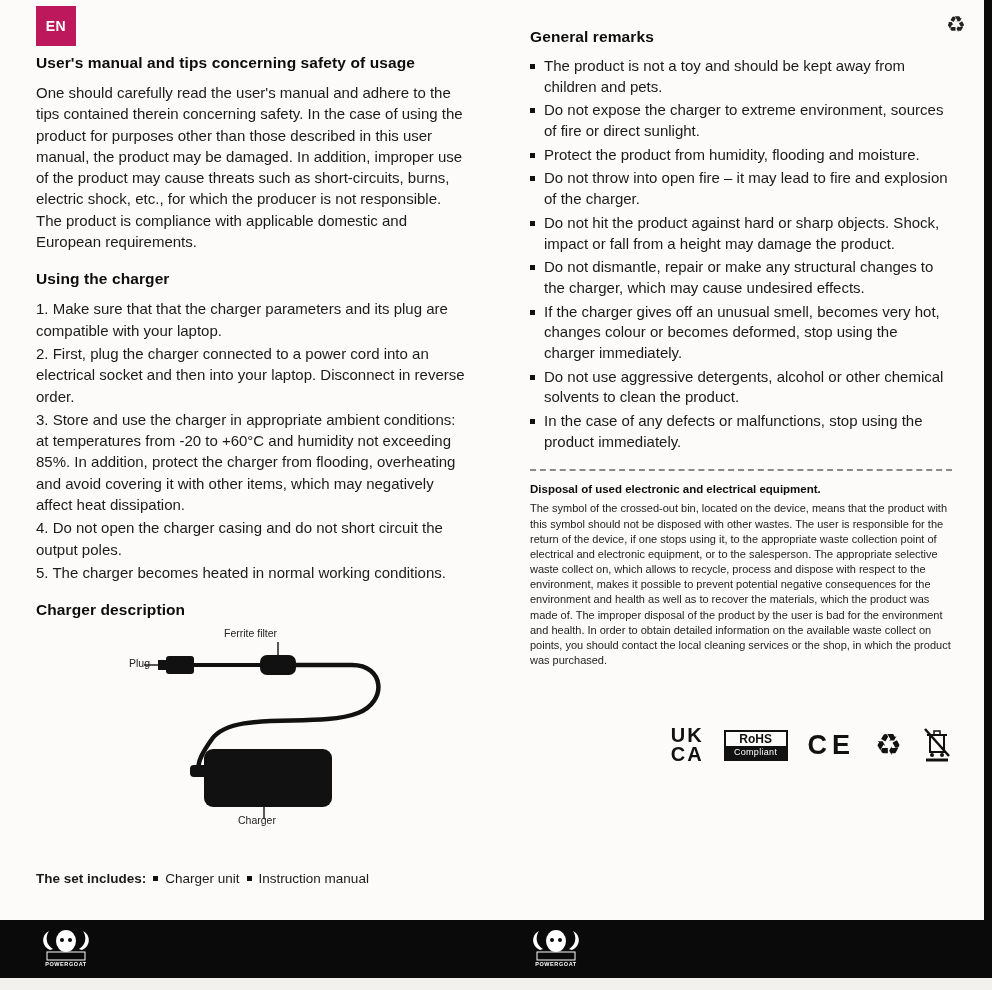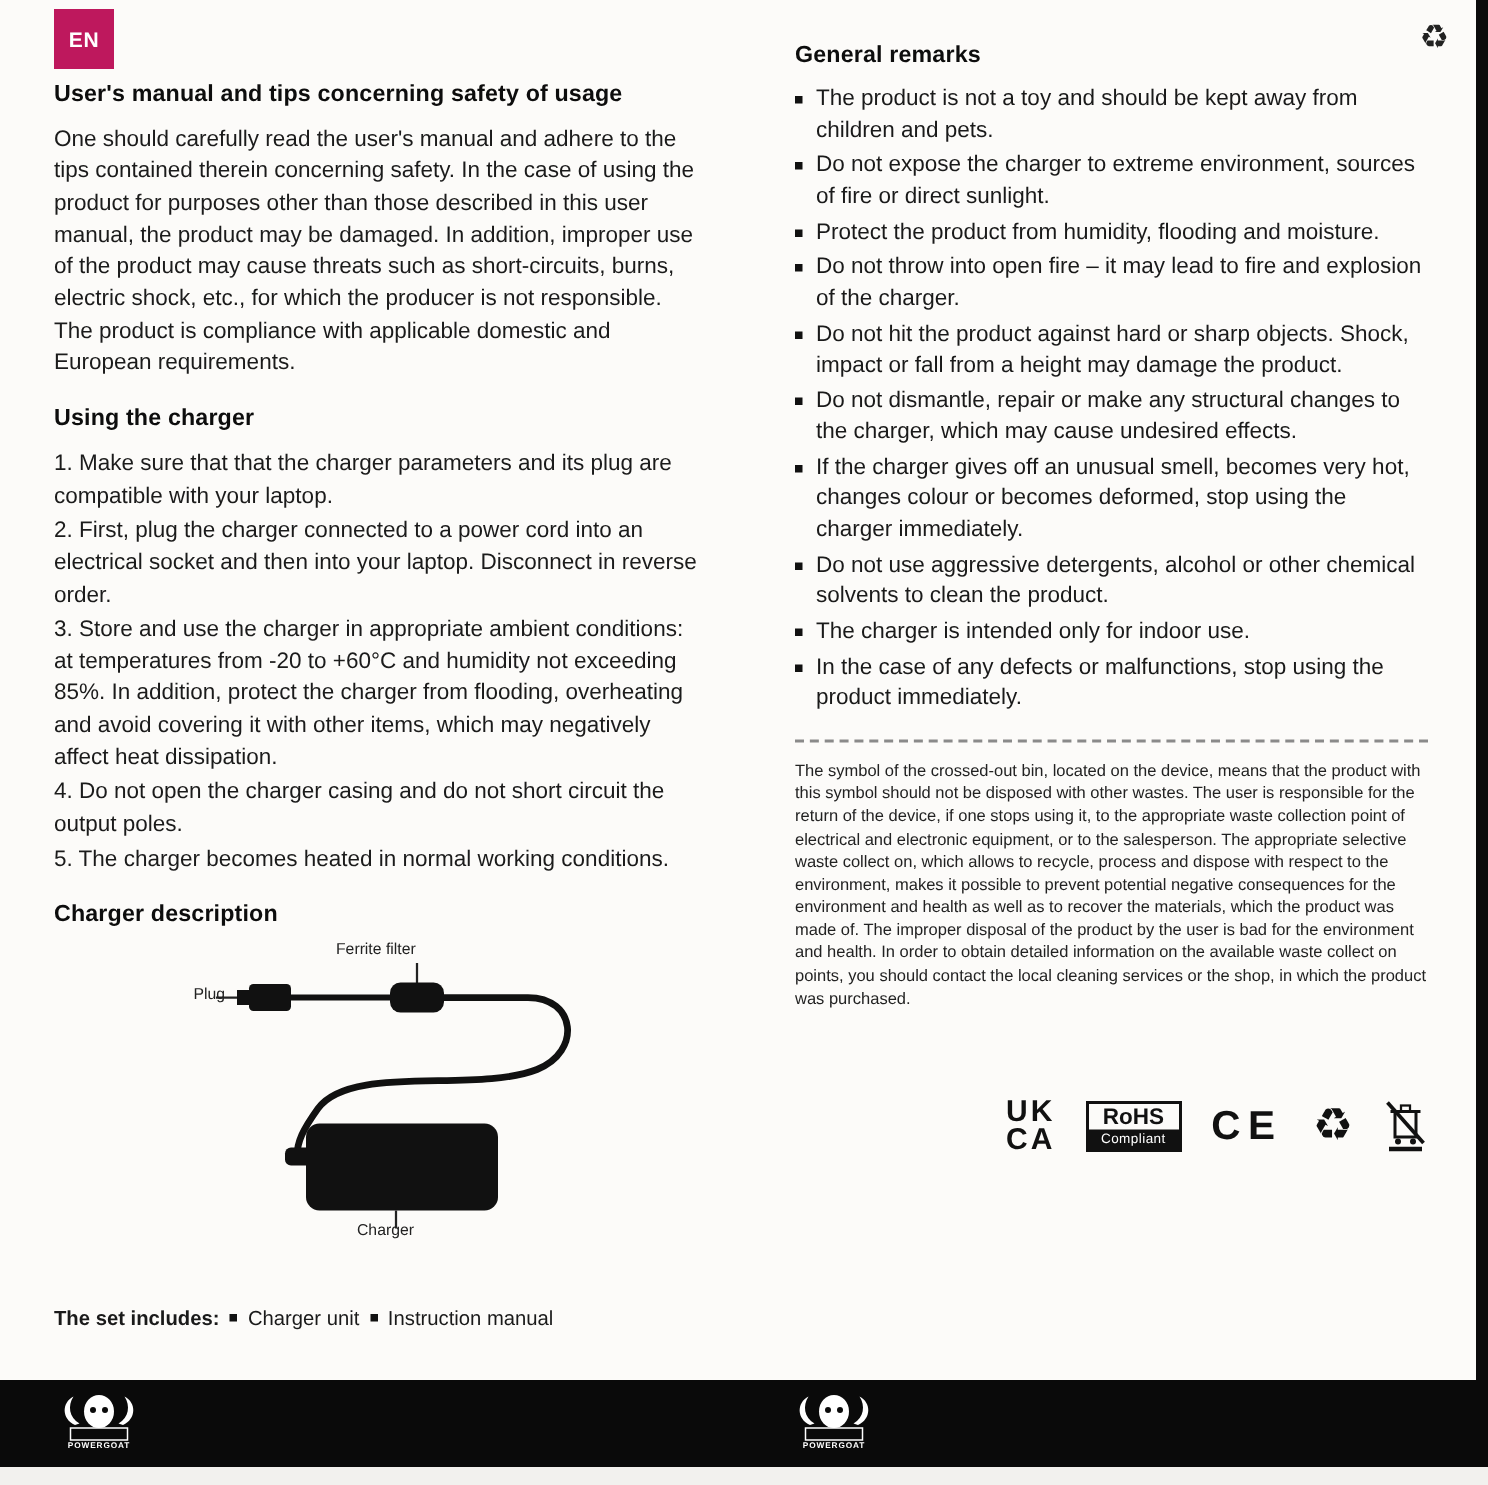--- a/index.html
+++ b/index.html
@@ -57,21 +57,21 @@
   .dashes{border:none;border-top:2px dashed #8a8a8a;margin:17px 0 12px 0;}
 
   h3.disposal-title{font-size:11.5px;font-weight:700;margin:0 0 6px 0;color:#0d0d0d;}
   p.disposal-body{font-size:11px;line-height:1.38;margin:0;color:#222;}
 
   .cert-row{
     display:flex;align-items:center;justify-content:flex-end;gap:20px;margin-top:58px;
   }
   .ukca{font-weight:800;font-size:20px;line-height:0.95;letter-spacing:2px;color:#111;}
   .rohs{border:2.5px solid #111;text-align:center;min-width:60px;}
-  .rohs-name{font-weight:700;font-size:15px;padding:0 6px;color:#111;}
+  .rohs-name{font-weight:700;font-size:12px;padding:0 6px;color:#111;}
   .rohs-sub{background:#111;color:#fff;font-size:9px;padding:1px 3px 2px;letter-spacing:0.3px;}
   .ce{font-size:27px;font-weight:700;letter-spacing:5px;color:#111;}
   .recycle{font-size:30px;line-height:1;color:#111;}
   .bin-svg{display:block;}
 
   
   .footer-bar{
     position:absolute;left:0;bottom:12px;width:100%;height:58px;background:#0a0a0a;
   }
   .brand-logo{position:absolute;top:8px;width:56px;height:44px;}
@@ -179,30 +179,27 @@
         <li>
             <span class="sq"></span>
             <span class="txt">If the charger gives off an unusual smell, becomes very hot, changes colour or becomes deformed, stop using the charger immediately.</span>
           </li>
         <li>
             <span class="sq"></span>
             <span class="txt">Do not use aggressive detergents, alcohol or other chemical solvents to clean the product.</span>
           </li>
         <li>
             <span class="sq"></span>
-            <span class="txt">The charger is intended only for indoor use.</span>
-          </li>
-        <li>
-            <span class="sq"></span>
             <span class="txt">In the case of any defects or malfunctions, stop using the product immediately.</span>
           </li>
       </ul>
 
       <hr class="dashes">
 
+      <h3 class="disposal-title">Disposal of used electronic and electrical equipment.</h3>
       <p class="disposal-body">The symbol of the crossed-out bin, located on the device, means that the product with this symbol should not be disposed with other wastes. The user is responsible for the return of the device, if one stops using it, to the appropriate waste collection point of electrical and electronic equipment, or to the salesperson. The appropriate selective waste collect on, which allows to recycle, process and dispose with respect to the environment, makes it possible to prevent potential negative consequences for the environment and health as well as to recover the materials, which the product was made of. The improper disposal of the product by the user is bad for the environment and health. In order to obtain detailed information on the available waste collect on points, you should contact the local cleaning services or the shop, in which the product was purchased.</p>
 
       <div class="cert-row">
         <div class="ukca">
           <div>UK</div>
           <div>CA</div>
         </div>
         <div class="rohs">
           <div class="rohs-name">RoHS</div>
           <div class="rohs-sub">Compliant</div>

